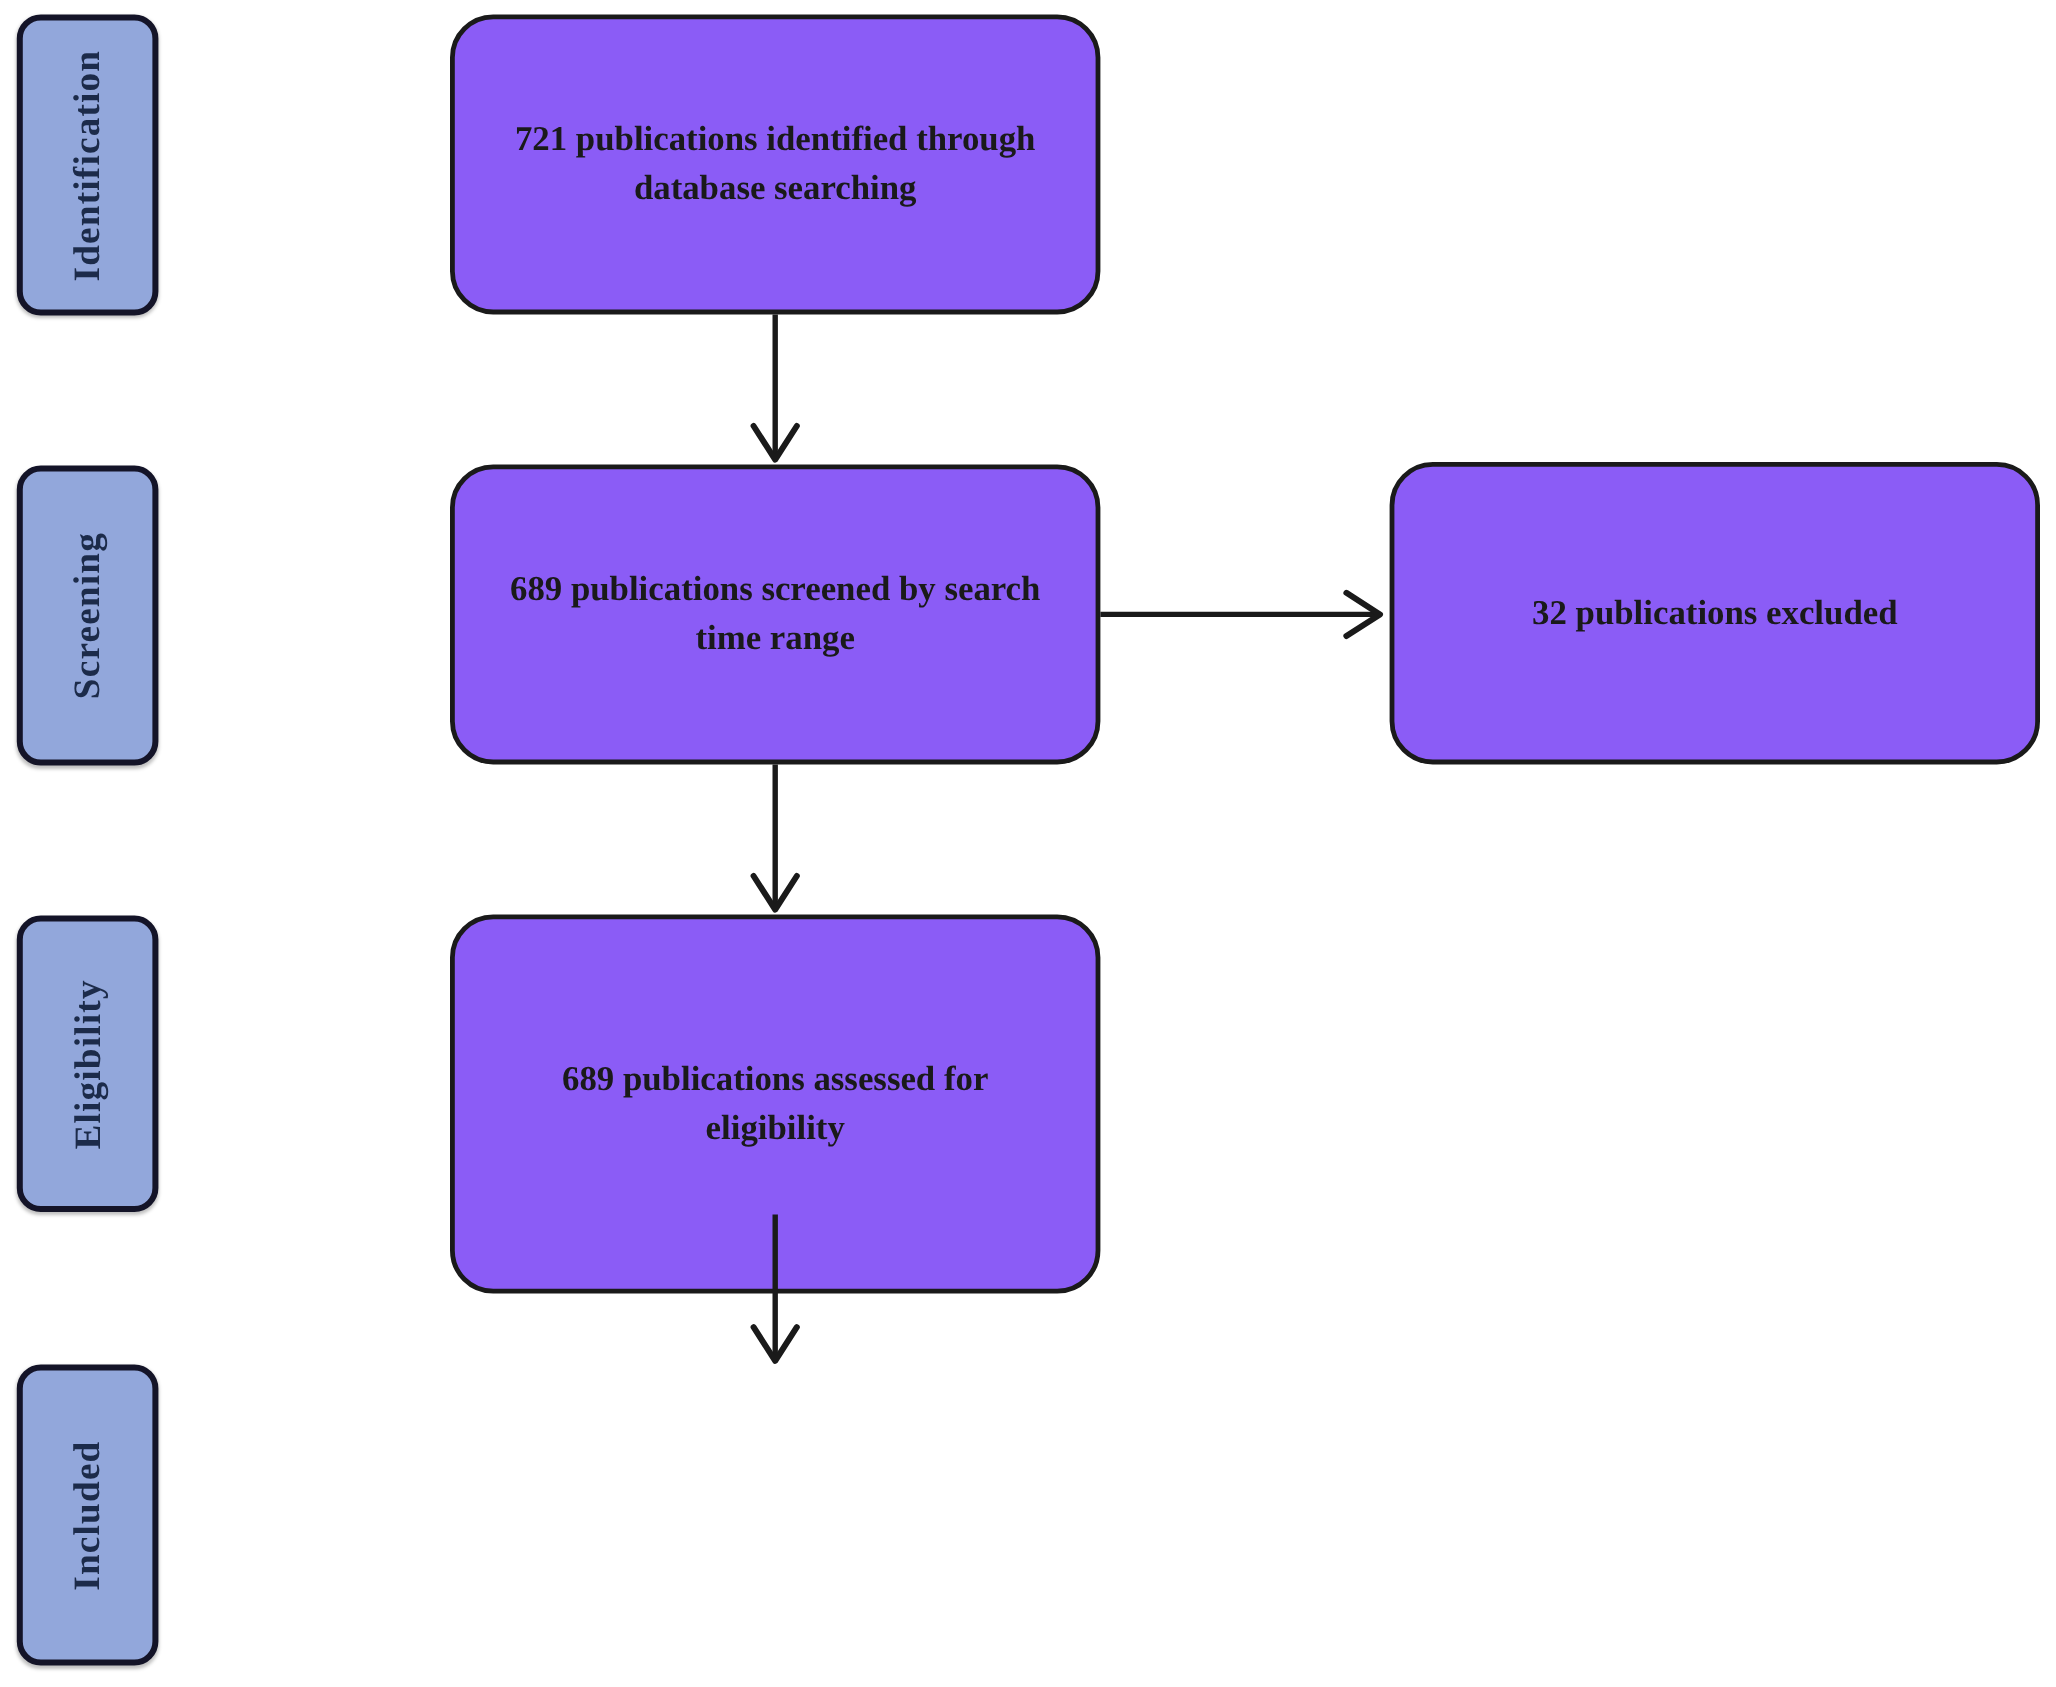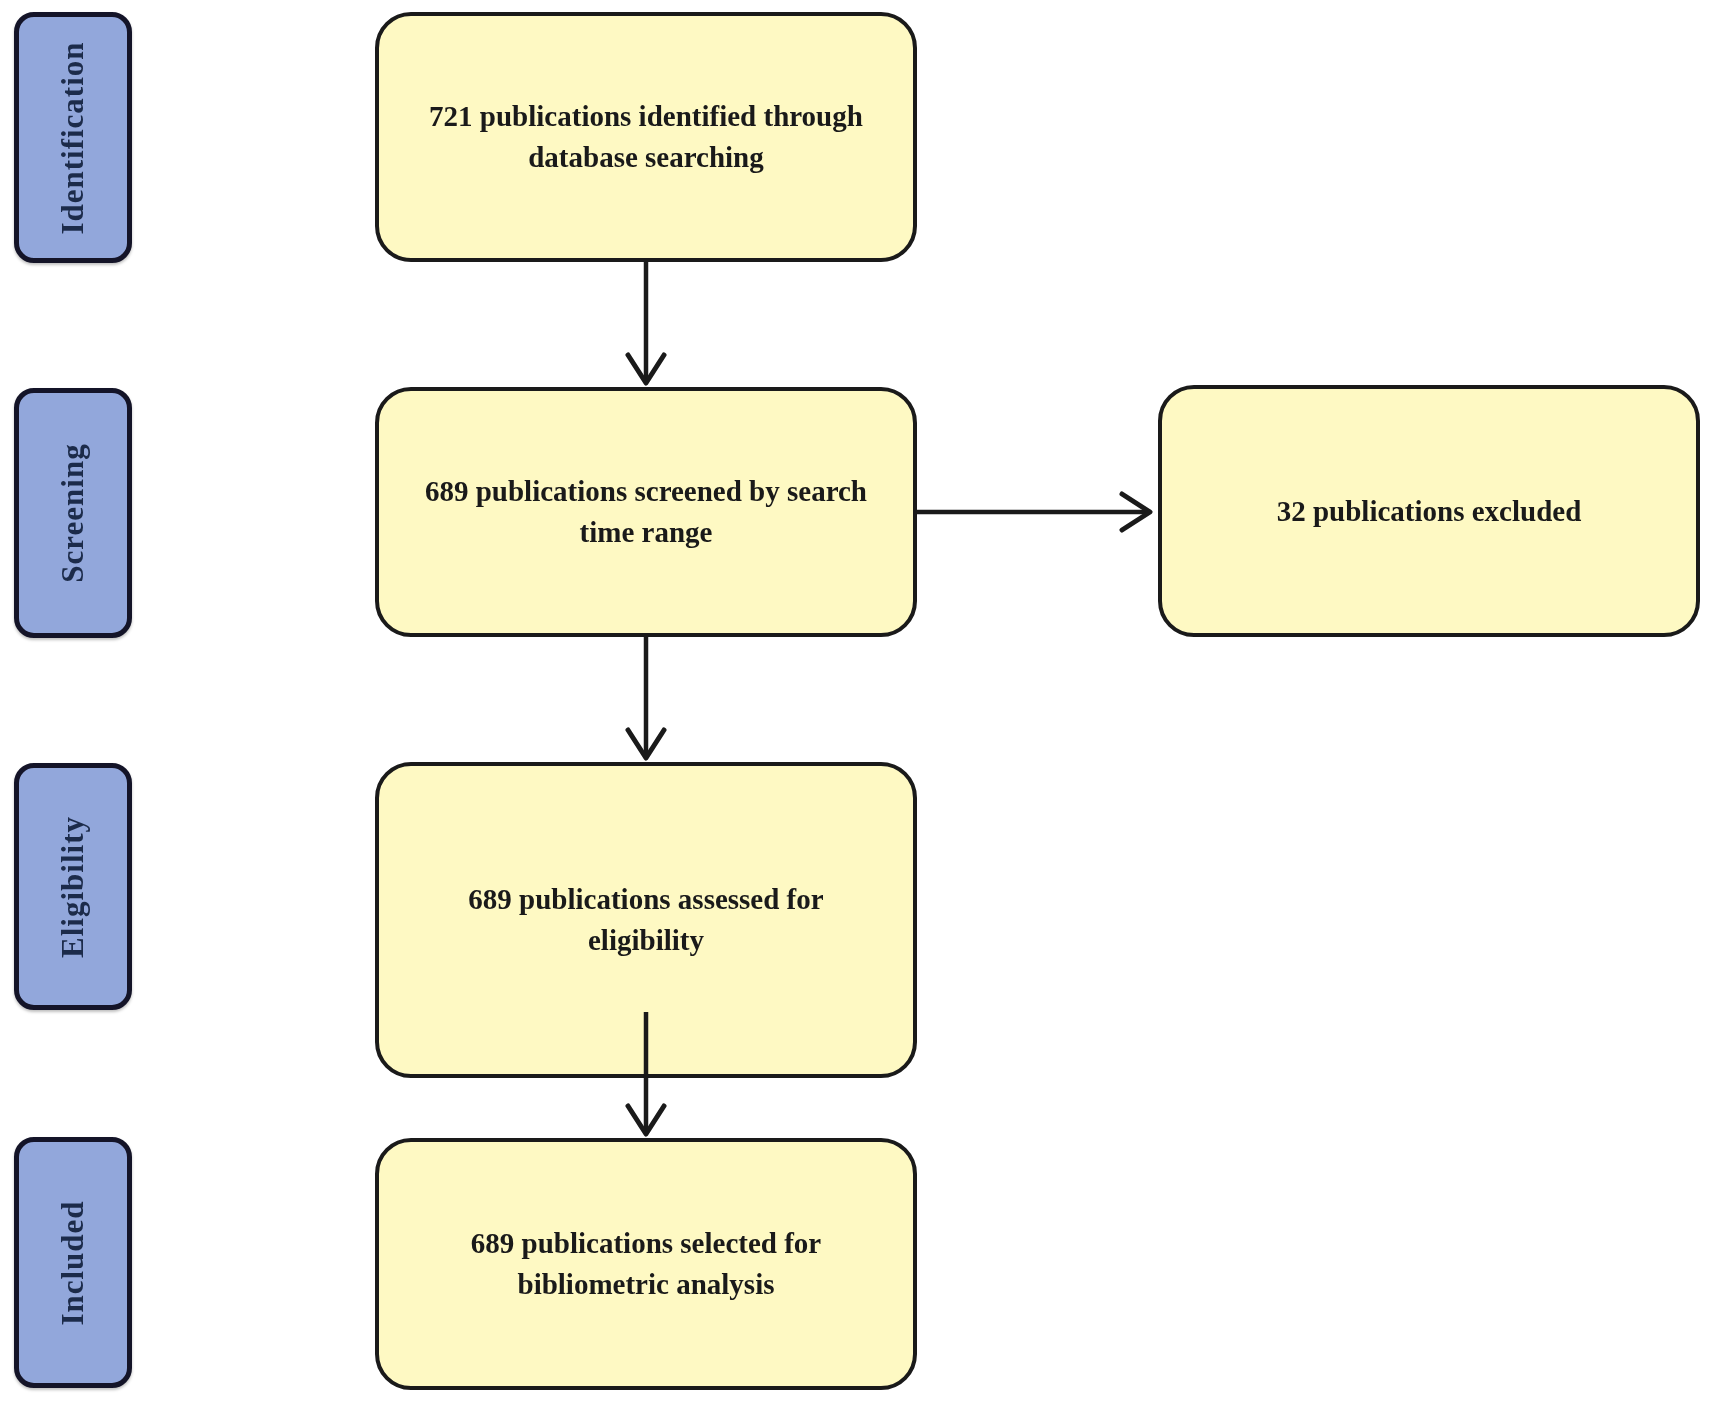--- a/index.html
+++ b/index.html
@@ -40,21 +40,21 @@
   }
   #stage-identification { top: 12px;   height: 251px; }
   #stage-screening      { top: 388px;  height: 250px; }
   #stage-eligibility    { top: 763px;  height: 247px; }
   #stage-included       { top: 1137px; height: 251px; }
 
   
   .node-box {
     position: absolute;
     box-sizing: border-box;
-    background: #fef9c3;
+    background: #8b5cf6;
     border: 4px solid #1A1A1A;
     border-radius: 36px;
     display: flex;
     align-items: center;
     justify-content: center;
     text-align: center;
   }
   .node-box .ntext {
     font-weight: bold;
     font-size: 29px;
@@ -107,23 +107,20 @@
   </div>
   <div class="node-box" id="node-screened">
     <span class="ntext">689 publications screened by search time range</span>
   </div>
   <div class="node-box" id="node-excluded">
     <span class="ntext">32 publications excluded</span>
   </div>
   <div class="node-box" id="node-assessed">
     <span class="ntext">689 publications assessed for eligibility</span>
   </div>
-  <div class="node-box" id="node-selected">
-    <span class="ntext">689 publications selected for bibliometric analysis</span>
-  </div>
 
   <svg id="arrow-layer" viewBox="0 0 1713 1406" xmlns="http://www.w3.org/2000/svg">
 
     <g>
       <line class="shaft" x1="646" y1="262" x2="646" y2="381"></line>
       <path class="head" d="M 628 355 L 646 383 L 664 355"></path>
     </g>
 
     <g>
       <line class="shaft" x1="917" y1="512" x2="1148" y2="512"></line>

